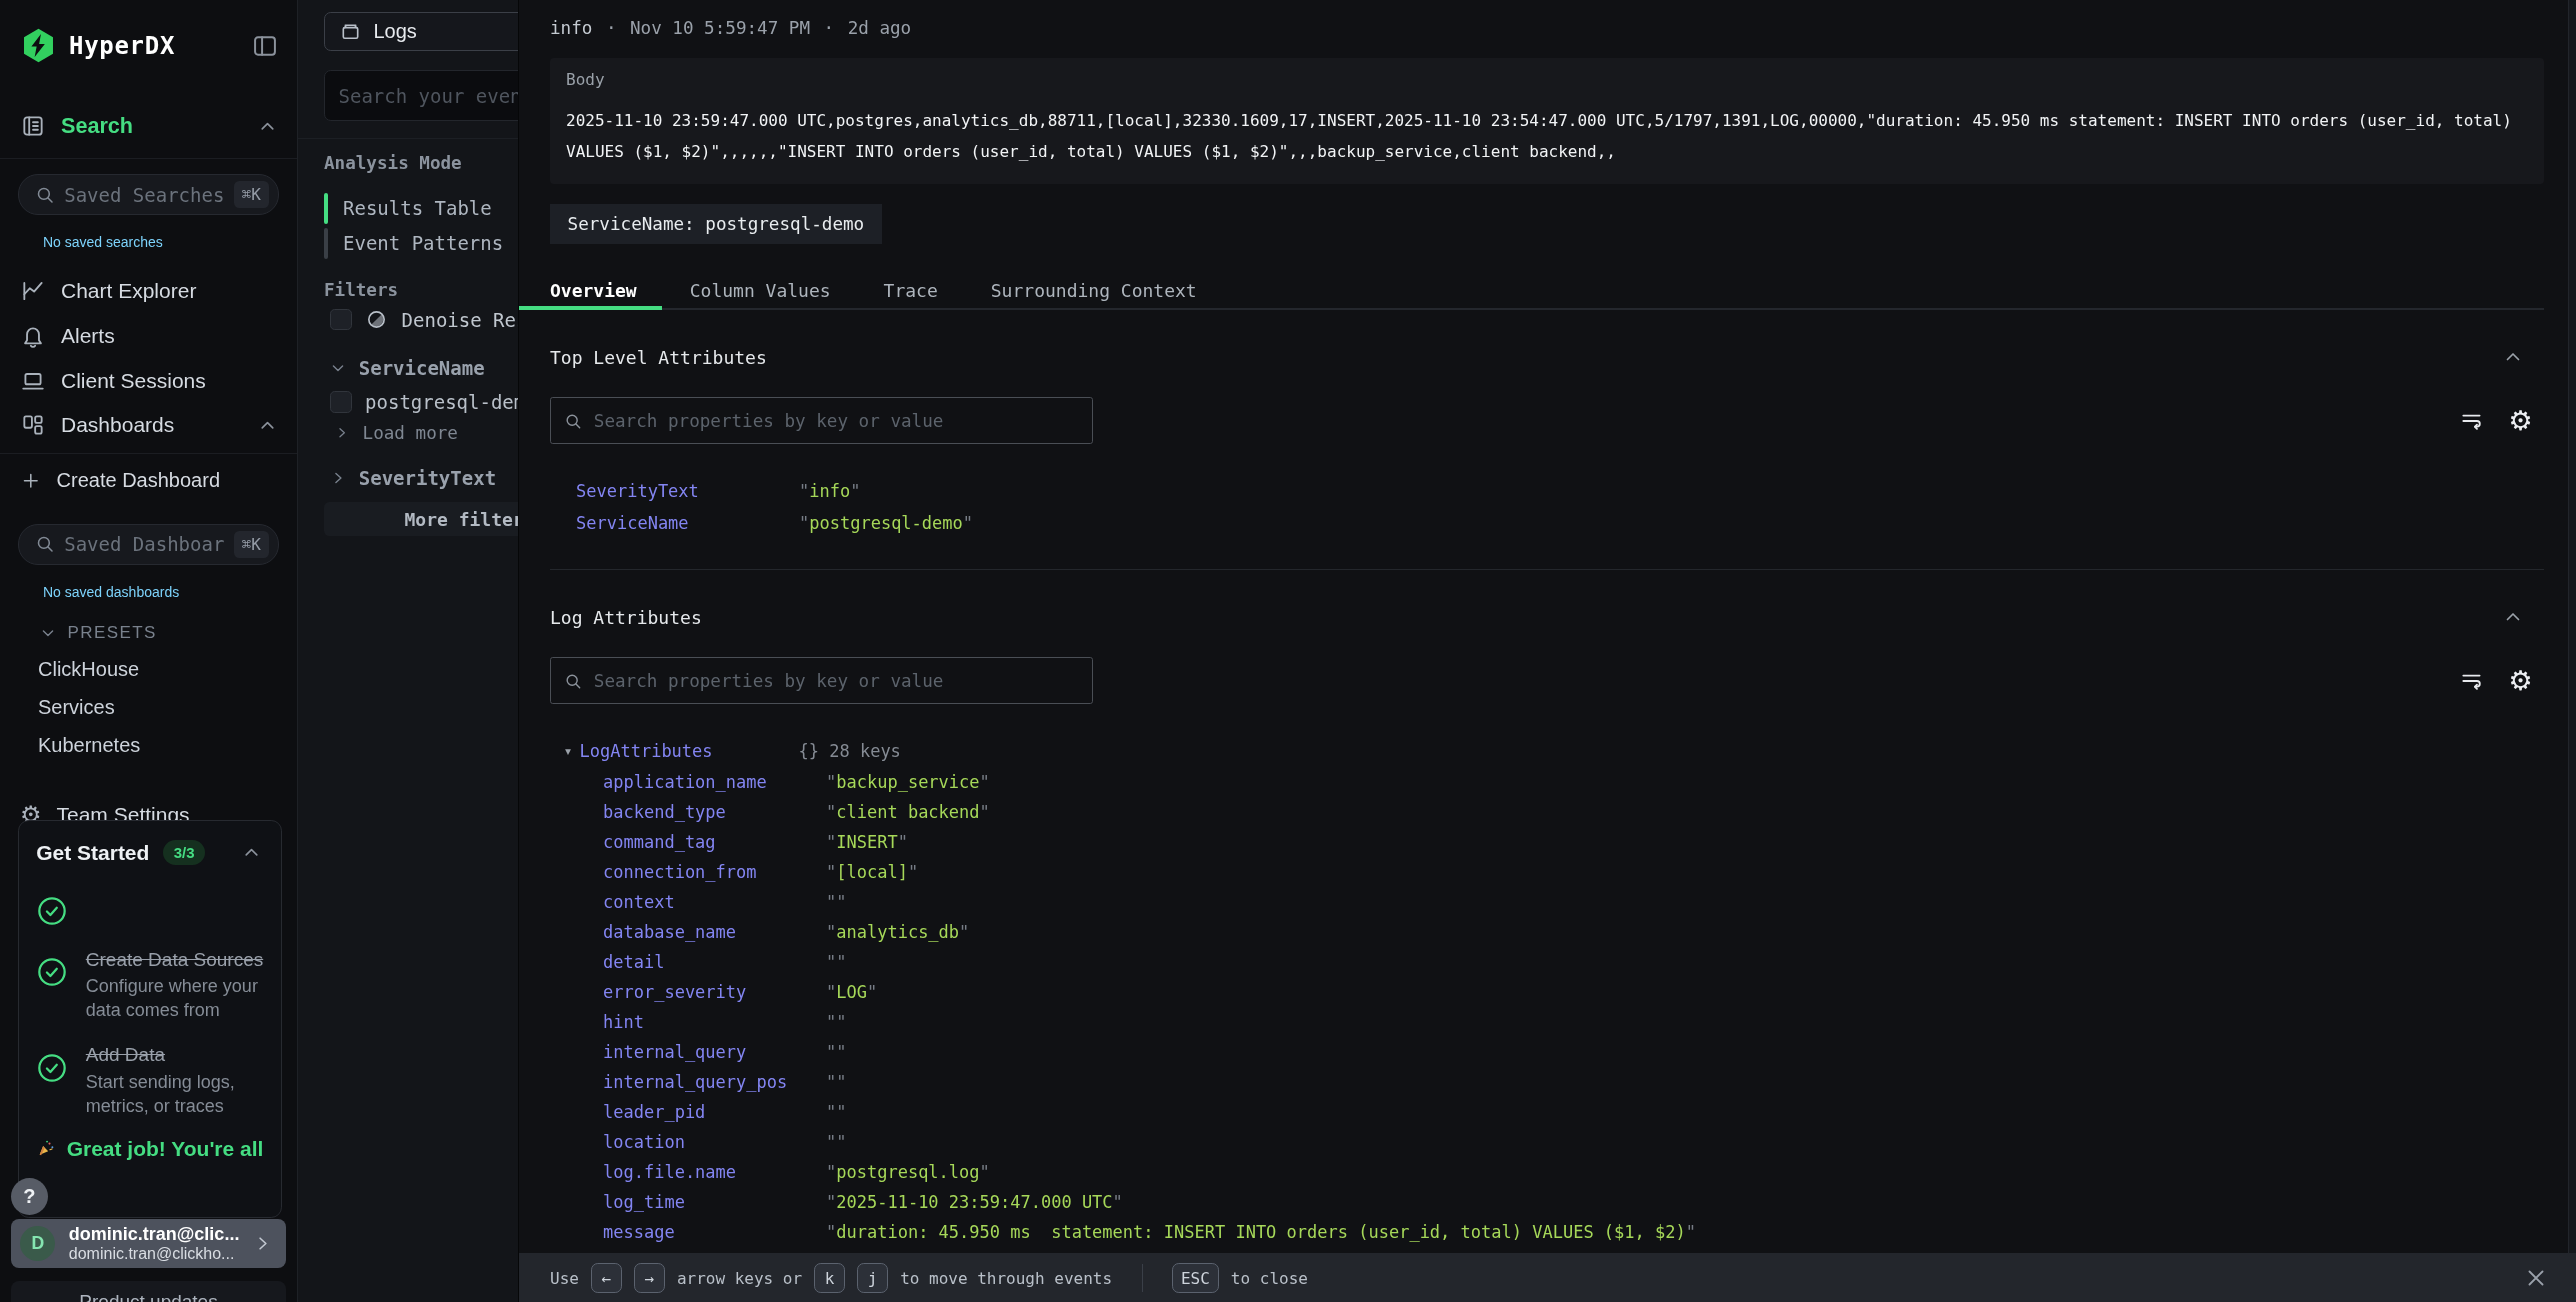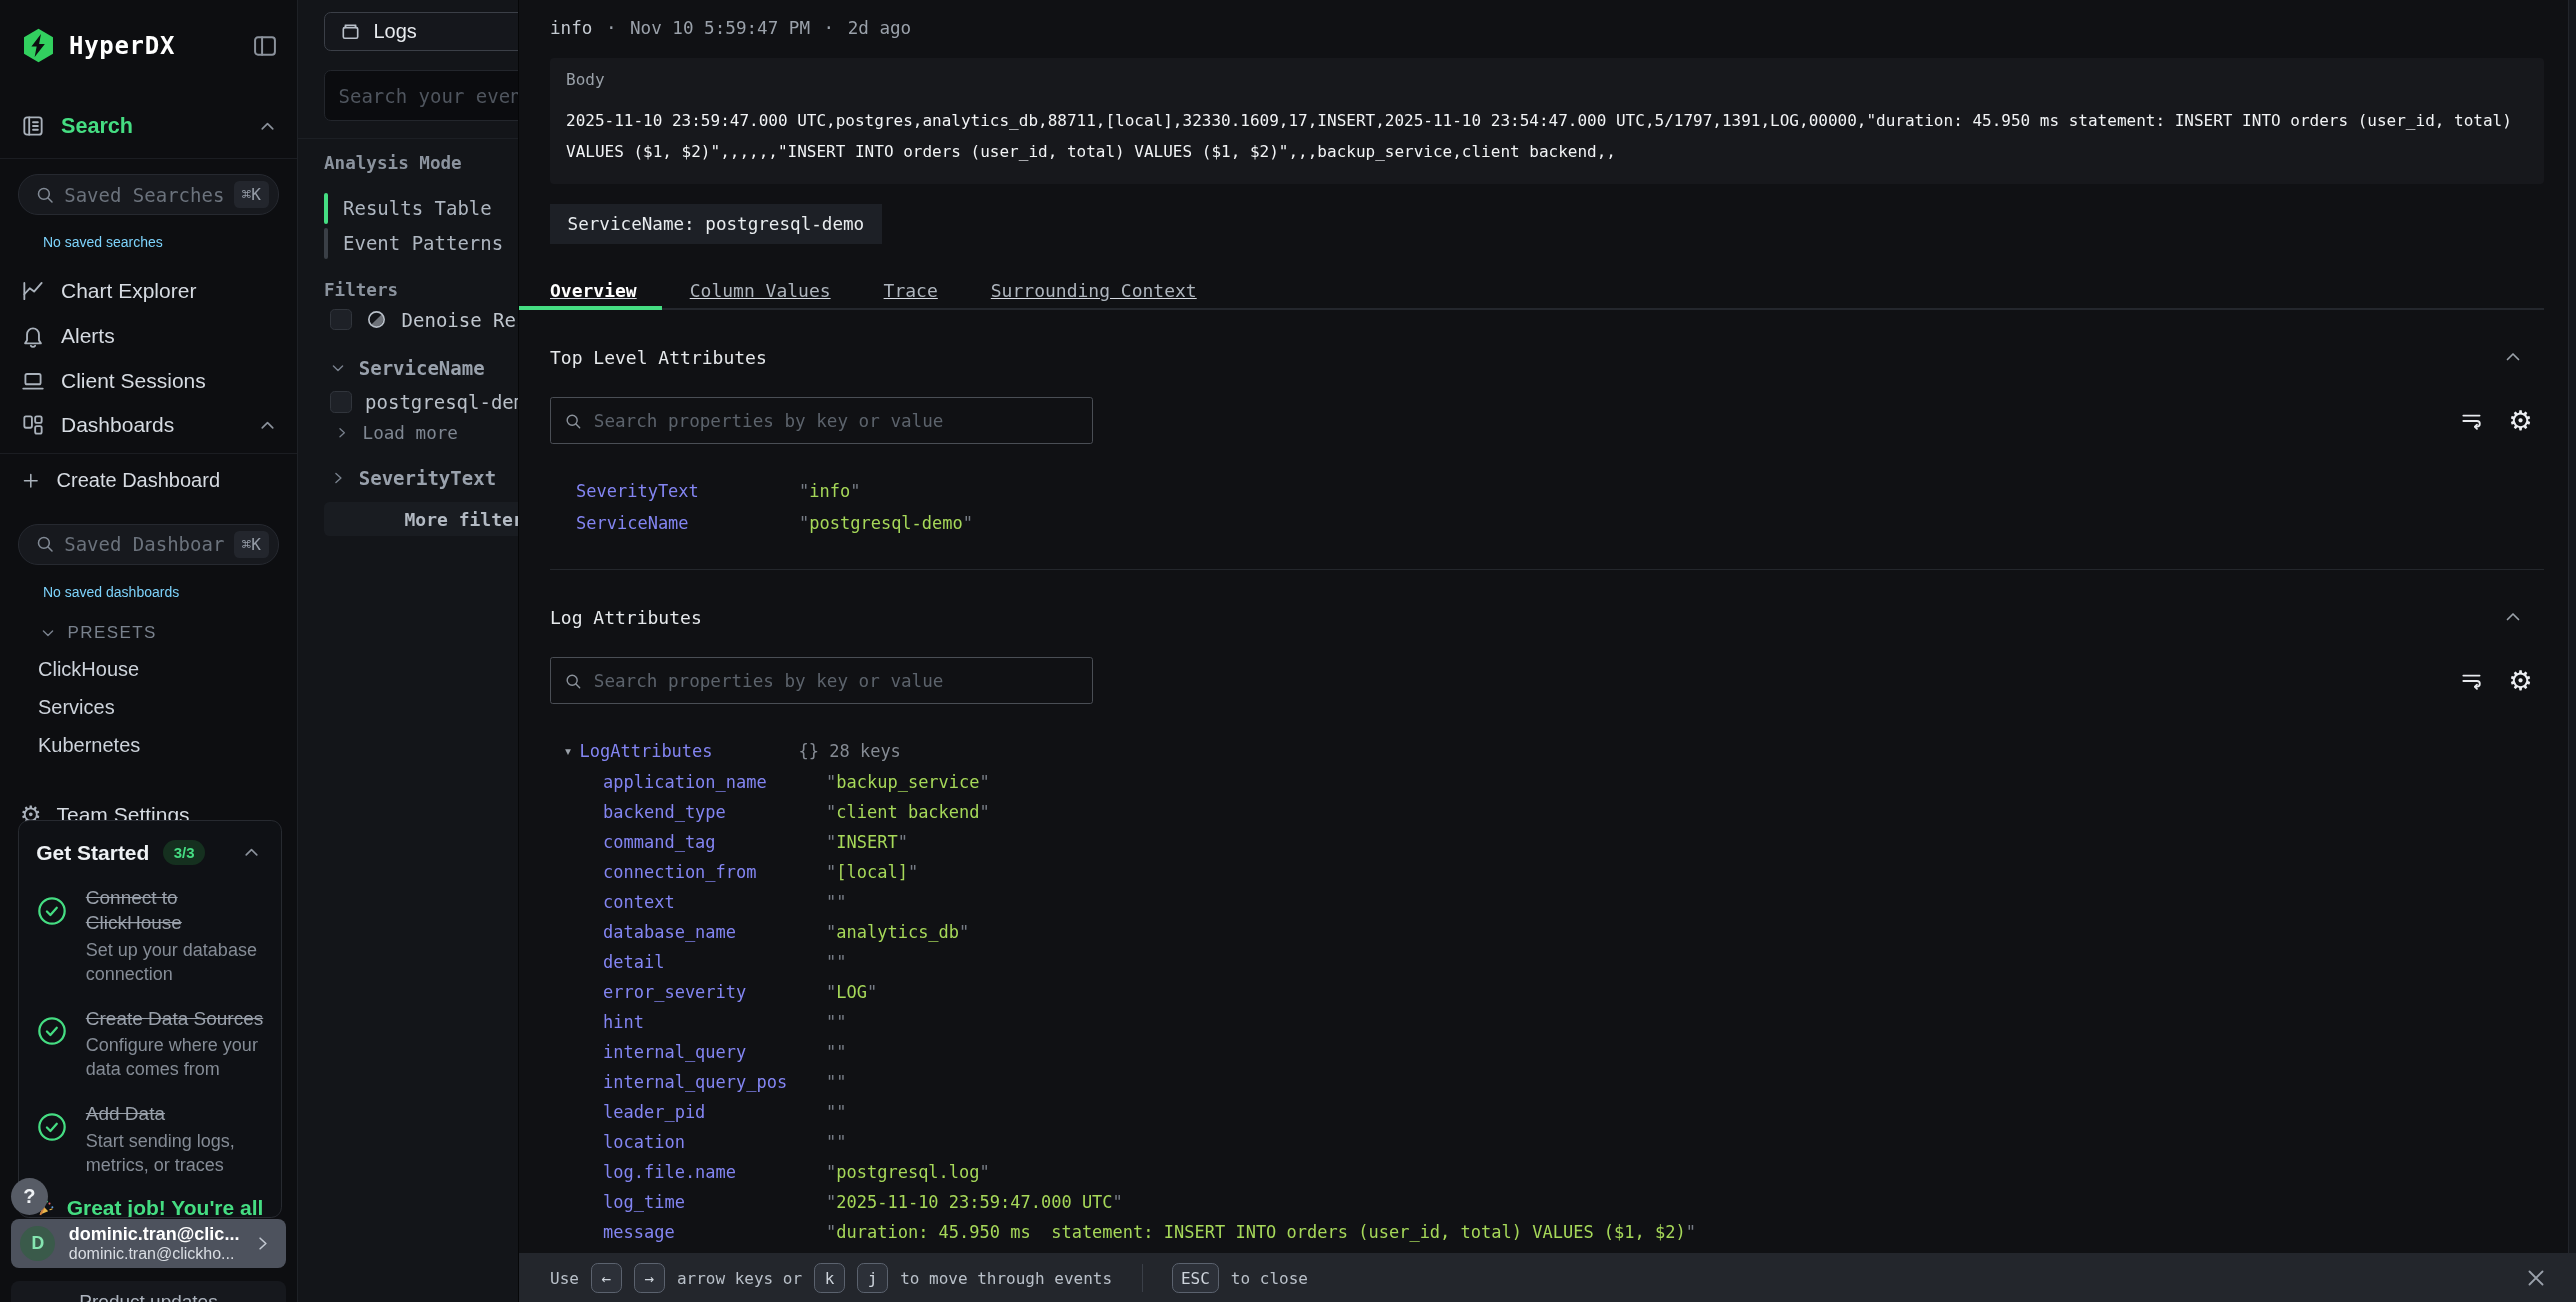--- a/index.html
+++ b/index.html
@@ -137,21 +137,21 @@
 
   #info-line { display:flex; align-items:center; gap:13.5px; font-size:17.6px; color:#9aa1aa; }
   #info-line .sev { color:#c4cad1; }
 
   #body-card { margin-top:20px; background:#17181c; border-radius:4px; padding:12px 16px 17.6px 16px; }
   #body-label { font-size:16px; color:#9aa1a9; }
   #body-text { margin-top:16px; font-size:16px; line-height:31px; color:#f2f4f6; white-space:pre-wrap; word-break:break-all; width:1965px; }
 
   #svc-chip { display:inline-block; margin-top:20px; background:#1d2026; padding:10px 17.6px; font-size:17.6px; color:#e8ecef; }
 
-  #tabs { position:relative; margin-top:28px; margin-left:-31px; padding-left:31px; display:flex; gap:53px; height:38px; align-items:center; border-bottom:2px solid #24272d;text-decoration:underline; }
+  #tabs { position:relative; margin-top:28px; margin-left:-31px; padding-left:31px; display:flex; gap:53px; height:38px; align-items:center; border-bottom:2px solid #24272d; }
   .tab { font-size:18px; color:#aeb5bd; cursor:pointer; white-space:nowrap; }
   .tab.active { color:#ffffff; font-weight:bold; }
   #tab-underline { position:absolute; left:0; bottom:-2px; width:143px; height:4px; background:var(--accent); }
 
   .attr-section { position:relative; padding-top:35px; }
   .attr-section.divided { padding-bottom:30px; border-bottom:0.7px solid #24272c; }
   .sec-head { display:flex; align-items:center;justify-content:flex-end; }
   .sec-title { font-size:18px; color:#e6e9ec; }
   .sec-chev { margin-left:auto; margin-right:19px; color:#9aa1a9; cursor:pointer; }
   .sec-search-row { display:flex; align-items:center; margin-top:28px; }
@@ -309,24 +309,20 @@
         <svg class="chev" width="23" height="23" viewBox="0 0 24 24">
             <path class="stroke" d="M6.5 14.5l5.5-5.5 5.5 5.5"></path>
           </svg>
       </div>
       <div id="gs-items">
           <div class="gs-item">
             <svg viewBox="0 0 24 24" class="gs-check">
               <circle class="stroke" cx="12" cy="12" r="9.5"></circle>
               <path class="stroke" d="M8.2 12.4l2.6 2.6 4.8-5.4"></path>
             </svg>
-            <div class="gs-text">
-              <div class="gs-item-title">Connect to ClickHouse</div>
-              <div class="gs-item-desc">Set up your database connection</div>
-            </div>
           </div>
           <div class="gs-item">
             <svg viewBox="0 0 24 24" class="gs-check">
               <circle class="stroke" cx="12" cy="12" r="9.5"></circle>
               <path class="stroke" d="M8.2 12.4l2.6 2.6 4.8-5.4"></path>
             </svg>
             <div class="gs-text">
               <div class="gs-item-title">Create Data Sources</div>
               <div class="gs-item-desc">Configure where your data comes from</div>
             </div>

